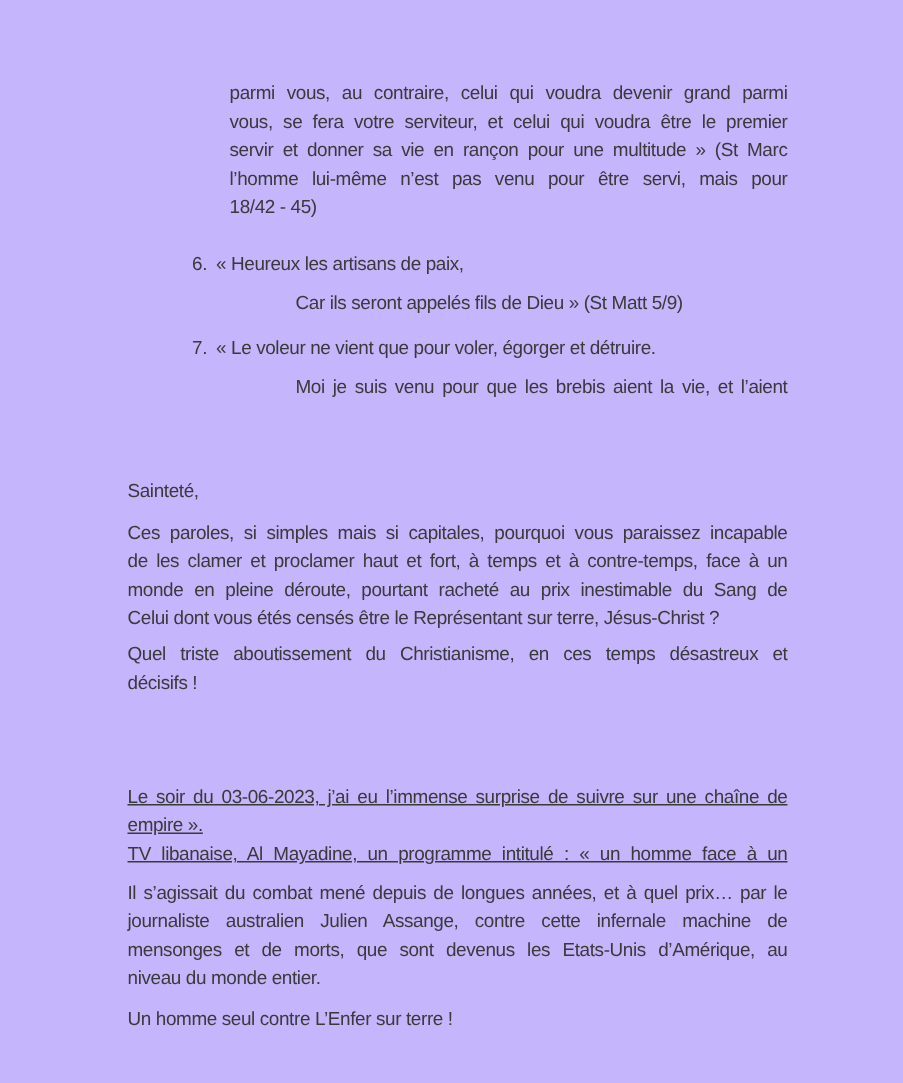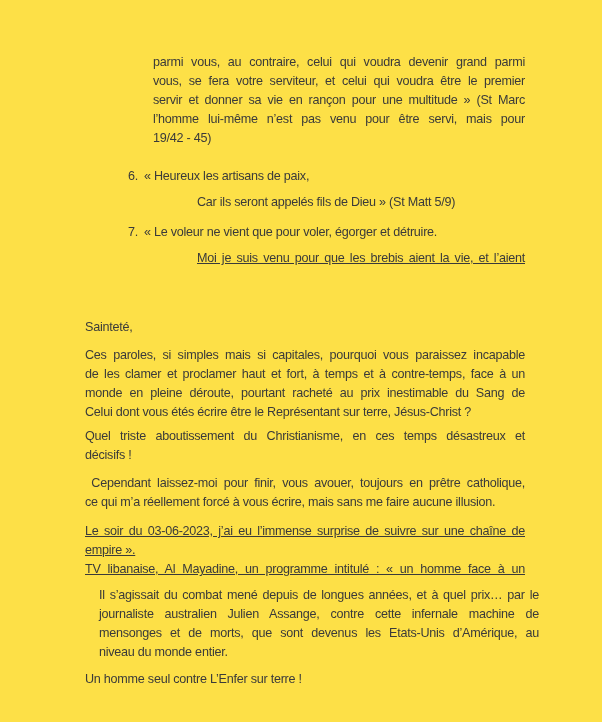--- a/index.html
+++ b/index.html
@@ -22,69 +22,65 @@
     text-align: left;
   }
   .line.j {
     text-align: justify;
     text-align-last: justify;
   }
 </style>
 </head>
 <body>
 
-<div class="page" style="background: #fde047; color: rgb(58, 58, 58);">
+<div class="page" style="background: #c4b5fd; color: rgb(58, 58, 58);">
     <div class="block" style="left: 153px; top: 53px; width: 372px;">
       <div class="line j">parmi vous, au contraire, celui qui voudra devenir grand parmi</div>
       <div class="line j">vous, se fera votre serviteur, et celui qui voudra être le premier</div>
       <div class="line j">servir et donner sa vie en rançon pour une multitude » (St Marc</div>
       <div class="line j">l’homme lui-même n’est pas venu pour être servi, mais pour</div>
-      <div class="line">19/42 - 45)</div>
+      <div class="line">18/42 - 45)</div>
     </div>
     <div class="block" style="left: 128px; top: 167px; width: 16px;">
       <div class="line">6.</div>
     </div>
     <div class="block" style="left: 144px; top: 167px; width: 381px;">
       <div class="line">« Heureux les artisans de paix,</div>
     </div>
     <div class="block" style="left: 144px; top: 193px; width: 381px;">
       <div class="line" style="text-indent: 53px;">Car ils seront appelés fils de Dieu » (St Matt 5/9)</div>
     </div>
     <div class="block" style="left: 128px; top: 223px; width: 16px;">
       <div class="line">7.</div>
     </div>
     <div class="block" style="left: 144px; top: 223px; width: 381px;">
       <div class="line">« Le voleur ne vient que pour voler, égorger et détruire.</div>
     </div>
     <div class="block" style="left: 144px; top: 249px; width: 381px;">
-      <div class="line j" style="text-indent: 53px; text-decoration: underline;">Moi je suis venu pour que les brebis aient la vie, et l’aient</div>
+      <div class="line j" style="text-indent: 53px;">Moi je suis venu pour que les brebis aient la vie, et l’aient</div>
     </div>
     <div class="block" style="left: 85px; top: 318px; width: 440px;">
       <div class="line">Sainteté,</div>
     </div>
     <div class="block" style="left: 85px; top: 346px; width: 440px;">
       <div class="line j">Ces paroles, si simples mais si capitales, pourquoi vous paraissez incapable</div>
       <div class="line j">de les clamer et proclamer haut et fort, à temps et à contre-temps, face à un</div>
       <div class="line j">monde en pleine déroute, pourtant racheté au prix inestimable du Sang de</div>
-      <div class="line">Celui dont vous étés écrire être le Représentant sur terre, Jésus-Christ ?</div>
+      <div class="line">Celui dont vous étés censés être le Représentant sur terre, Jésus-Christ ?</div>
     </div>
     <div class="block" style="left: 85px; top: 427px; width: 440px;">
       <div class="line j">Quel triste aboutissement du Christianisme, en ces temps désastreux et</div>
       <div class="line">décisifs !</div>
-    </div>
-    <div class="block" style="left: 85px; top: 474px; width: 440px;">
-      <div class="line j"> Cependant laissez-moi pour finir, vous avouer, toujours en prêtre catholique,</div>
-      <div class="line">ce qui m’a réellement forcé à vous écrire, mais sans me faire aucune illusion.</div>
     </div>
     <div class="block" style="left: 85px; top: 522px; width: 440px; text-decoration: underline;">
       <div class="line j">Le soir du 03-06-2023, j’ai eu l’immense surprise de suivre sur une chaîne de</div>
       <div class="line">empire ».</div>
       <div class="line j">TV libanaise, Al Mayadine, un programme intitulé : « un homme face à un</div>
     </div>
-    <div class="block" style="left: 85px; top: 586px; width: 440px; margin-left: 14px;">
+    <div class="block" style="left: 85px; top: 586px; width: 440px;">
       <div class="line j">Il s’agissait du combat mené depuis de longues années, et à quel prix… par le</div>
       <div class="line j">journaliste  australien  Julien  Assange,  contre  cette  infernale  machine  de</div>
       <div class="line j">mensonges et de morts, que sont devenus les Etats-Unis d’Amérique, au</div>
       <div class="line">niveau du monde entier.</div>
     </div>
     <div class="block" style="left: 85px; top: 670px; width: 440px;">
       <div class="line">Un homme seul contre L’Enfer sur terre !</div>
     </div>
   </div>
 

